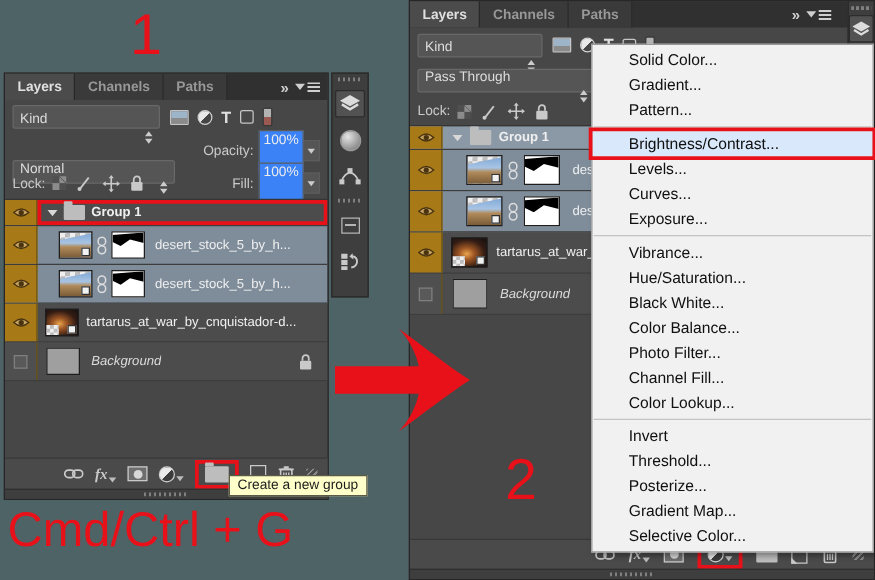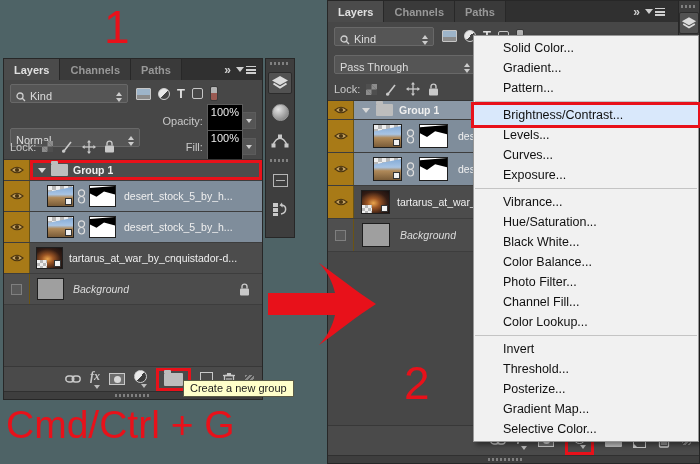--- a/index.html
+++ b/index.html
@@ -24,28 +24,28 @@
          border-right:1px solid #282828; display:flex; align-items:center; }
   .tab.active { background:#4b4b4b; color:#e0e0e0; }
   .tabicons { margin-left:auto; display:flex; align-items:center; gap:6px; padding-right:6px; color:#cfcfcf; }
   .dblarrow { font-size:12px; font-weight:700; letter-spacing:-1px; }
   .pmenu { display:flex; align-items:center; gap:2px; }
   .pmenu .tri { width:0; height:0; border-left:4px solid transparent; border-right:4px solid transparent; border-top:5px solid #cfcfcf; }
   .pmenu .hamb { width:10px; height:8px;
       background:repeating-linear-gradient(#cfcfcf 0 1.4px, transparent 1.4px 3.2px); }
 
   .hrow { display:flex; align-items:center; padding:0 6px; flex:0 0 auto; }
-  .dd { display:flex; align-items:flex-end; background:#555; border:1px solid #686868; border-radius:2px;
-        height:19px; padding:0 5px; color:#dcdcdc; font-size:11px; gap:4px; }
+  .dd { display:flex; align-items:flex-start; background:#555; border:1px solid #686868; border-radius:2px;
+        height:19px; padding:0 5px; color:#dcdcdc; font-size:11px; gap:4px;flex-direction:column; }
   .ud { display:inline-flex; flex-direction:column; gap:2px; margin-left:auto; }
   .ud i, .tridn { width:0; height:0; border-left:3.5px solid transparent; border-right:3.5px solid transparent; }
   .ud .up { border-bottom:4px solid #ccc; }
   .ud .dn { border-top:4px solid #ccc; }
   .lbl { font-size:11px; color:#c9c9c9; }
-  .vb { background:#000000; border:1px solid #5c5c5c; height:34px; min-width:34px; text-align:right;
+  .vb { background:#3b82f6; border:1px solid #5c5c5c; height:34px; min-width:34px; text-align:right;
         padding:0 3px; color:#ececec; font-size:11px; line-height:15px; }
   .vbtn { width:13px; height:17px; background:#555; border:1px solid #5c5c5c; border-left:none;
           display:flex; align-items:center; justify-content:center; }
   .vbtn .tridn { border-top:4px solid #ccc; }
 
   
   .fic { display:flex; align-items:center; gap:7px; margin-left:8px; }
   .pic { width:15px; height:12px; border:1px solid #c6c6c6; border-radius:1px;
          background:linear-gradient(180deg,#9db4c9 55%,#8b8b8b 55%); }
   .halfc { width:12px; height:12px; border-radius:50%; border:1px solid #d2d2d2;
@@ -97,21 +97,21 @@
   .maskth { width:27px; height:22px; border:1px solid #1e1e1e; background:#fff; position:relative; flex:0 0 auto; overflow:hidden; }
   .maskth .blob { position:absolute; inset:0; background:#000;
          clip-path:polygon(0 10%,100% 0,100% 42%,56% 28%,26% 54%,0 38%); }
   .folder { width:17px; height:12px; background:#bdbdbd; border-radius:1px; position:relative; flex:0 0 auto; }
   .folder::before { content:""; position:absolute; top:-3px; left:0; width:7px; height:3px; background:#bdbdbd;
          border-radius:1px 1px 0 0; }
 
   
   .btoolbar { flex:0 0 25px; background:#4a4a4a; border-top:1px solid #383838;
               display:flex; align-items:center; justify-content:flex-end; gap:9px; padding:0 8px; }
-  .tbtn { display:flex; align-items:flex-end; gap:1px;flex-direction:column; }
+  .tbtn { display:flex; align-items:flex-end; gap:1px; }
   .fxg { color:#c9c9c9; font-size:12px; font-style:italic; font-weight:700; font-family:"Liberation Serif",serif; }
   .maskbtn { width:16px; height:12px; border:1px solid #c9c9c9; background:#6e6e6e; display:flex; align-items:center; justify-content:center; }
   .maskbtn i { width:7px; height:7px; border-radius:50%; background:#d8d8d8; display:block; }
   .adjbtn { width:13px; height:13px; border-radius:50%; border:1px solid #d0d0d0;
             background:linear-gradient(135deg,#eaeaea 50%,#3c3c3c 50%); }
   .minitri { width:0; height:0; border-left:3px solid transparent; border-right:3px solid transparent;
              border-top:4px solid #bdbdbd; align-self:flex-end; margin-bottom:1px; }
   .newl { width:13px; height:14px; border:1px solid #c9c9c9; position:relative; background:#4a4a4a; }
   .newl::before { content:""; position:absolute; left:-1px; bottom:-1px; width:0; height:0;
             border-left:5px solid #c9c9c9; border-top:5px solid transparent; }

